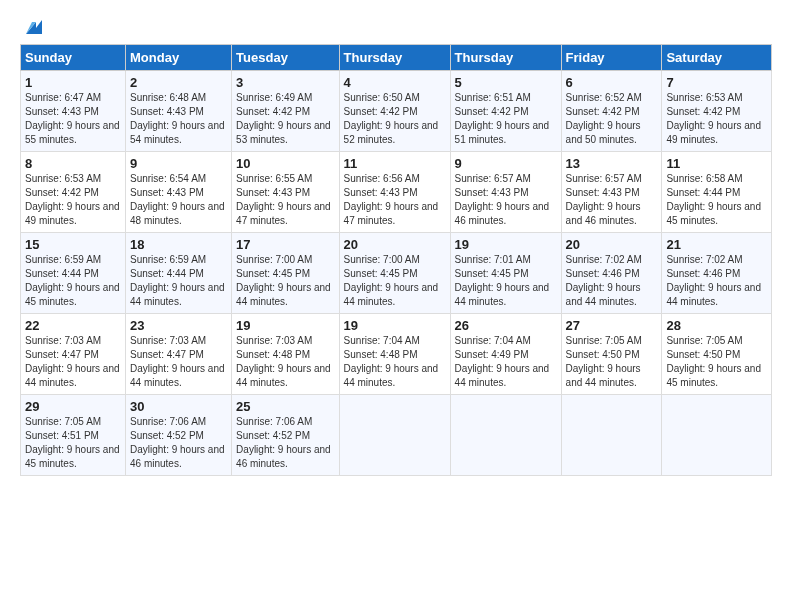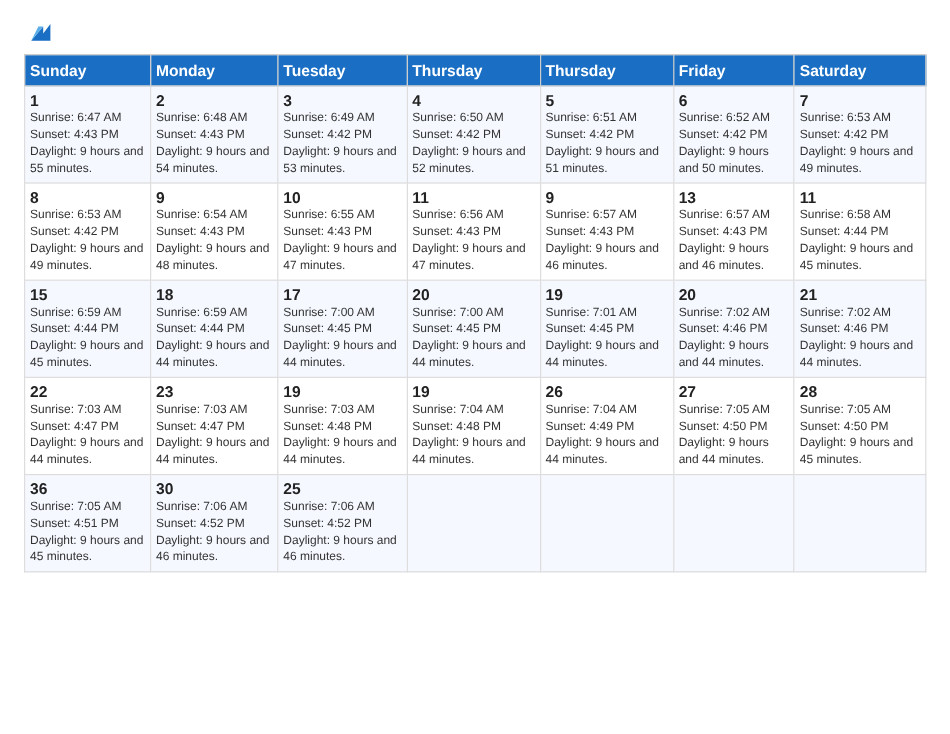--- a/index.html
+++ b/index.html
@@ -249,21 +249,21 @@
           <span class="day-num">27</span>
           <span class="day-detail">Sunrise: 7:05 AM<br>Sunset: 4:50 PM<br>Daylight: 9 hours and 44 minutes.</span>
         </td>
           <td>
           <span class="day-num">28</span>
           <span class="day-detail">Sunrise: 7:05 AM<br>Sunset: 4:50 PM<br>Daylight: 9 hours and 45 minutes.</span>
         </td>
         </tr>
         <tr>
           <td>
-          <span class="day-num">36</span>
+          <span class="day-num">29</span>
           <span class="day-detail">Sunrise: 7:05 AM<br>Sunset: 4:51 PM<br>Daylight: 9 hours and 45 minutes.</span>
         </td>
           <td>
           <span class="day-num">30</span>
           <span class="day-detail">Sunrise: 7:06 AM<br>Sunset: 4:52 PM<br>Daylight: 9 hours and 46 minutes.</span>
         </td>
           <td>
           <span class="day-num">25</span>
           <span class="day-detail">Sunrise: 7:06 AM<br>Sunset: 4:52 PM<br>Daylight: 9 hours and 46 minutes.</span>
         </td>

